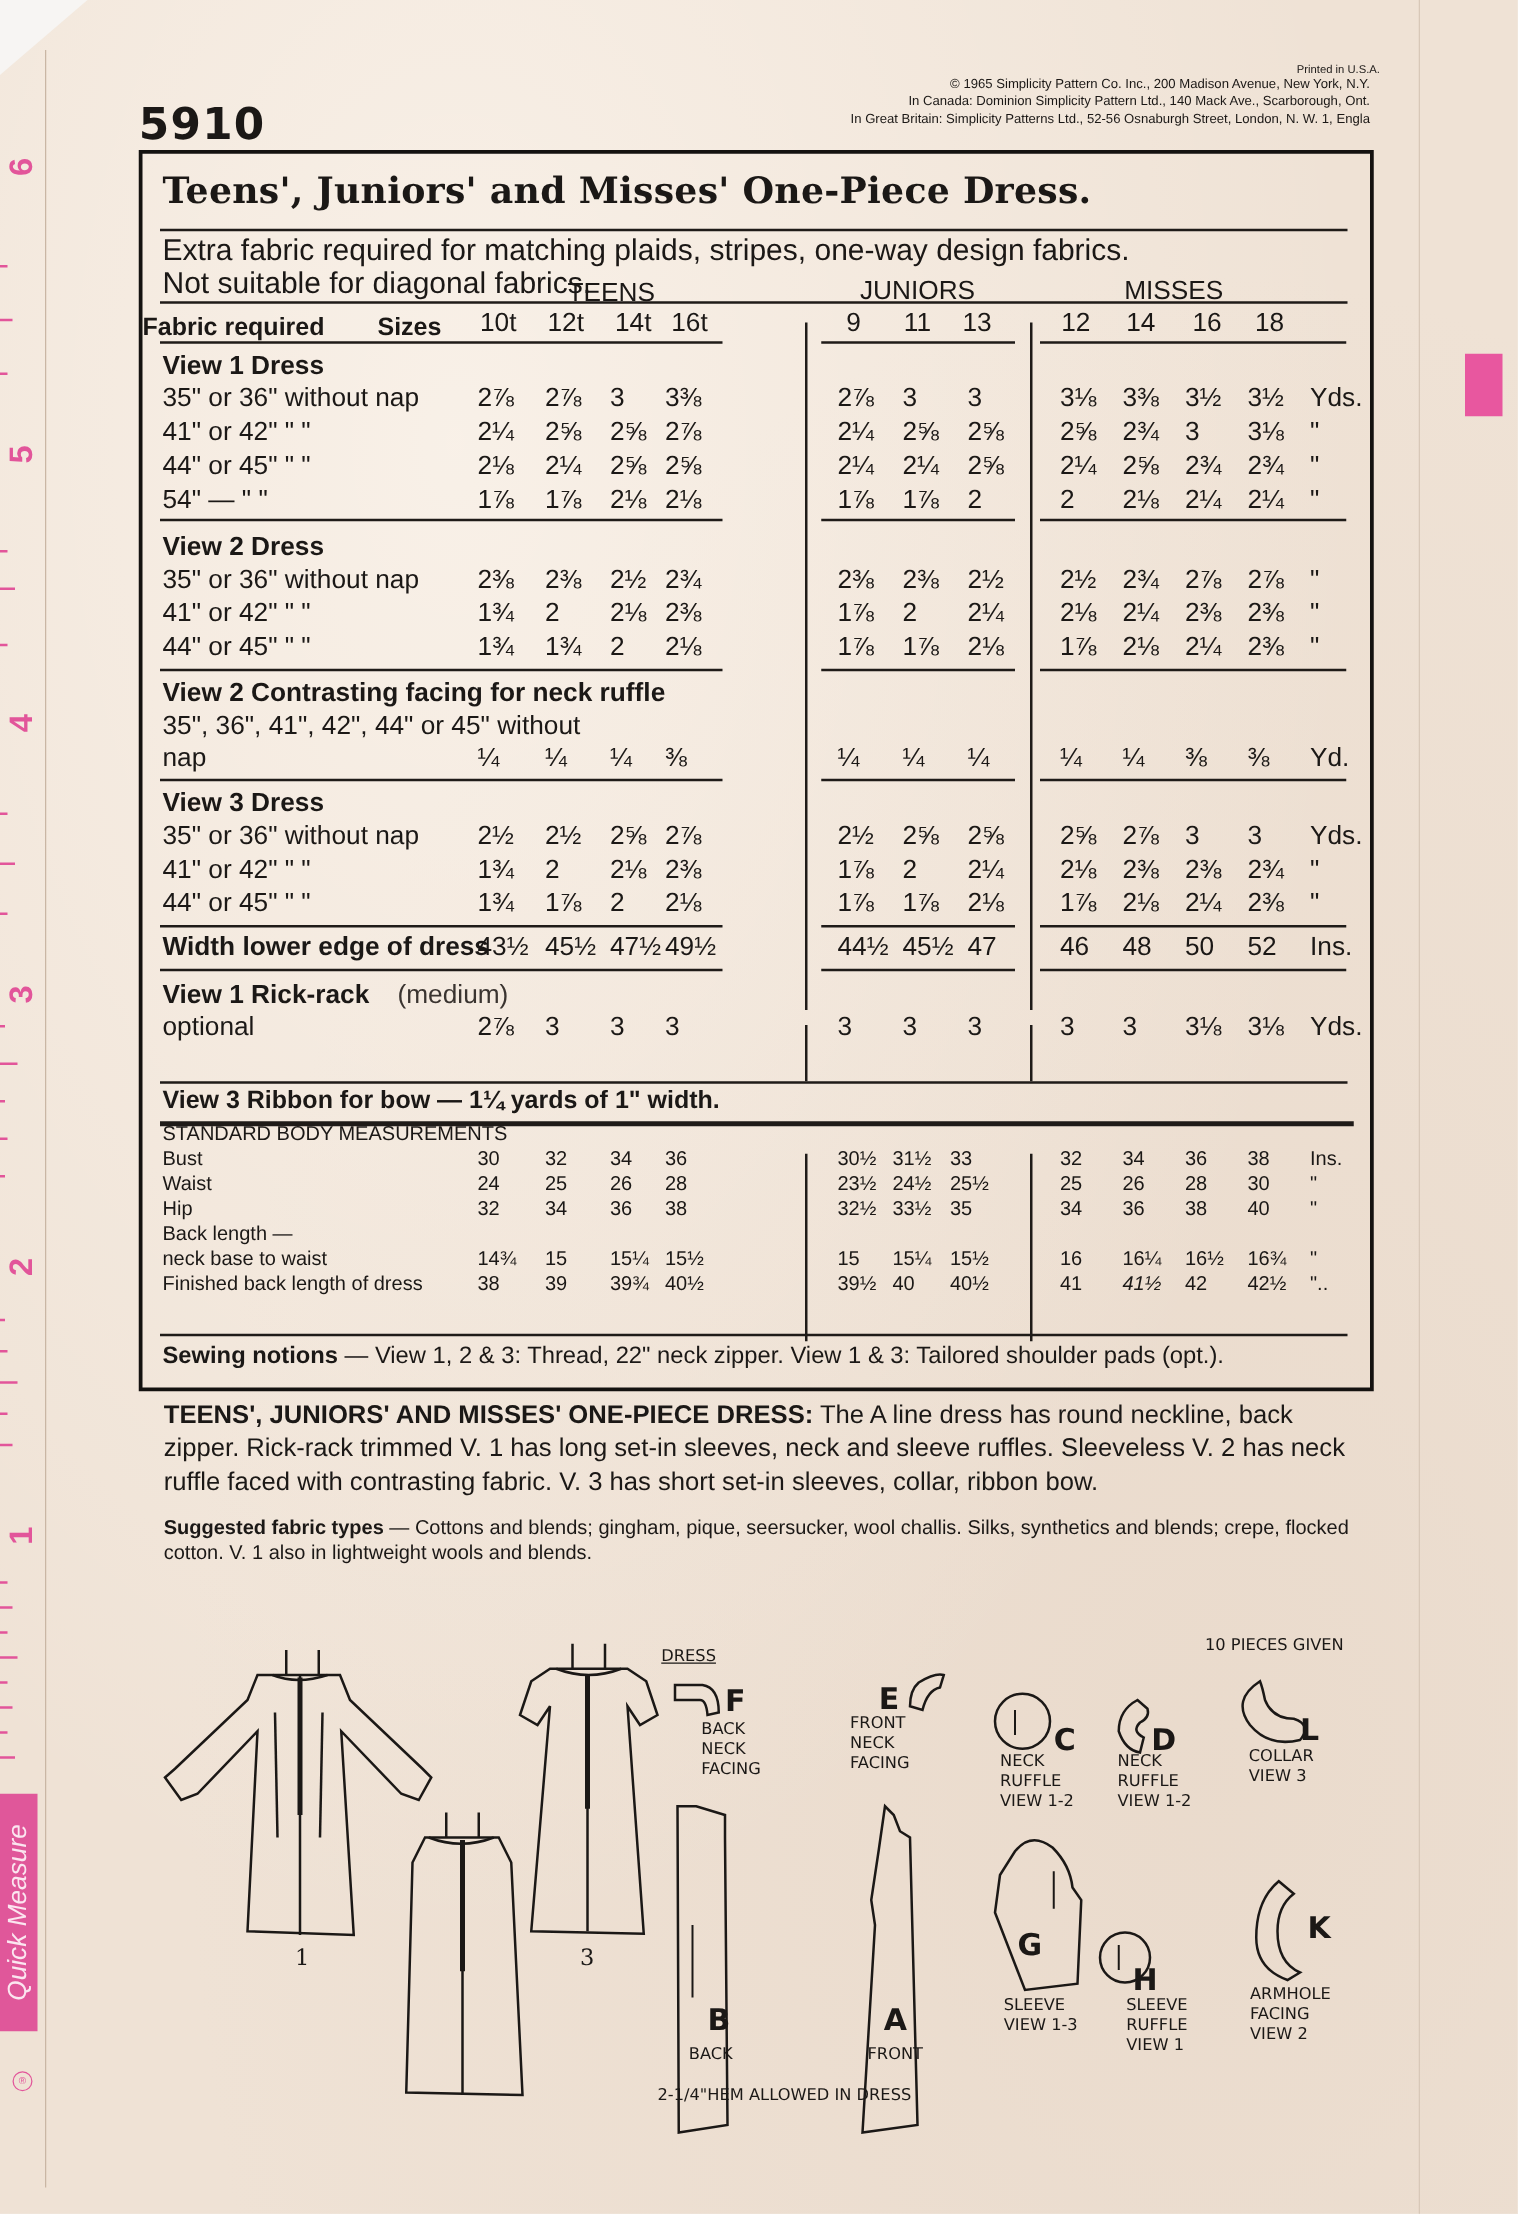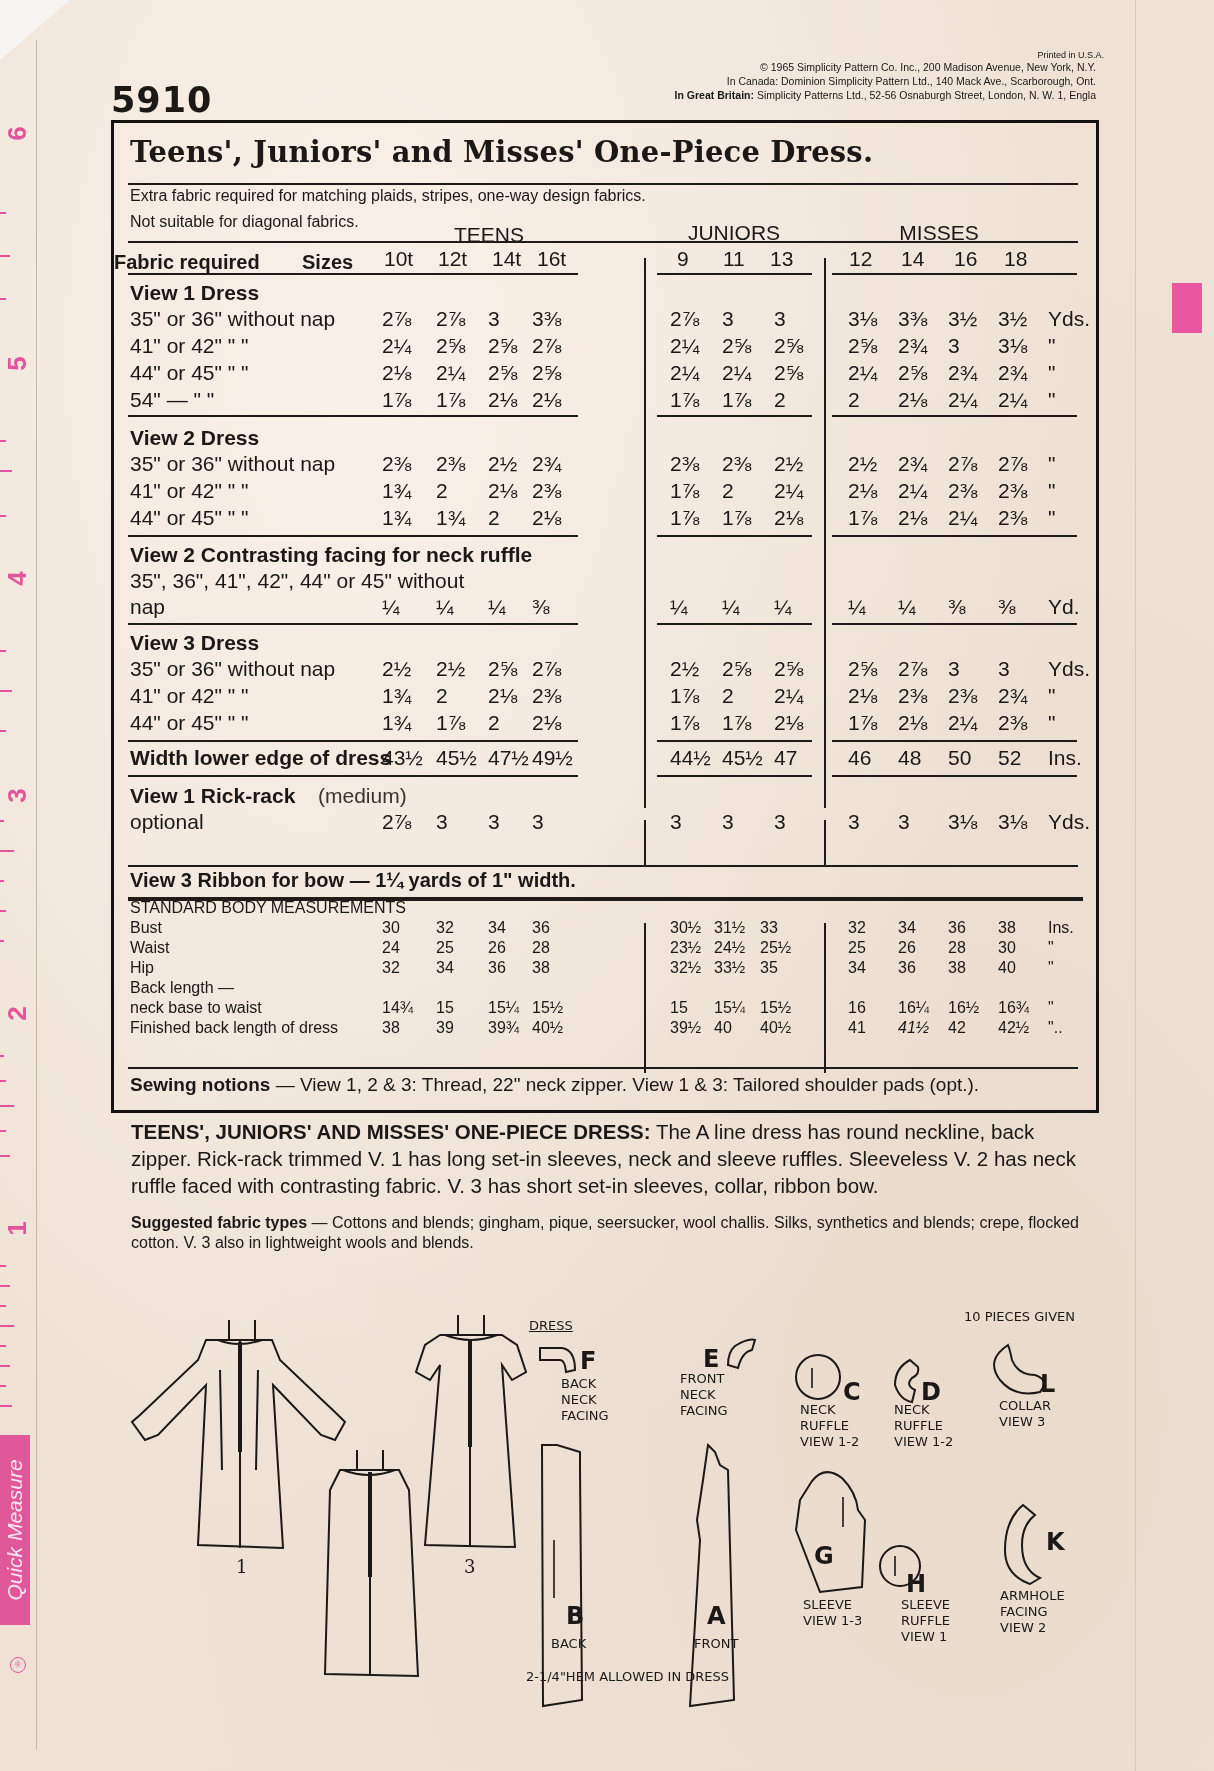--- a/index.html
+++ b/index.html
@@ -45,34 +45,34 @@
 
   .pattern-no {
     position: absolute; left: 111px; top: 80px; font-size: 35px; font-weight: bold;
     font-family: "DejaVu Sans", sans-serif; letter-spacing: 1px;
   }
   .copyright {
     position: absolute; right: 118px; top: 60px; text-align: right; font-size: 10.5px; line-height: 14px;
     font-family: "Liberation Sans", sans-serif; white-space: nowrap;
   }
   .copyright .printed { position:absolute; right: -8px; top: -12px; font-size: 9px; }
-  .copyright b { font-weight: bold; }
+  .copyright b { font-weight: normal; }
 
   .box {
     position: absolute; left: 111px; top: 120px; width: 988px; height: 993px;
     border: 3px solid #141210; box-sizing: border-box;
   }
   .title {
     position: absolute; left: 16px; top: 12px; font-family: "DejaVu Serif", serif;
     font-size: 29px; font-weight: bold; letter-spacing: 0.2px;
   }
   .hr { position: absolute; height: 2px; background: #1f1b18; }
   .hr.thick { height: 4px; }
   .vr { position: absolute; width: 2px; background: #1f1b18; }
-  .note { position: absolute; left: 16px; font-size: 16px; }
+  .note { position: absolute; left: 16px; font-size: 24px; }
   .cell { position: absolute; font-size: 21px; white-space: nowrap; }
   .cell.b { font-weight: bold; }
   .sm { font-size: 19px; }
   .col-h { position: absolute; font-size: 21px; text-align: center; }
 
   .bm-cell { position: absolute; font-size: 16px; white-space: nowrap; }
 
   .desc { position: absolute; left: 131px; top: 1118px; width: 960px; font-size: 20.5px; line-height: 27px; }
   .desc b { font-weight: bold; }
   .fabric { position: absolute; left: 131px; top: 1213px; width: 960px; font-size: 16px; line-height: 20px; }
@@ -464,21 +464,21 @@
         <div class="bm-cell" style="left: 834px; top: 896px;">42</div>
         <div class="bm-cell" style="left: 884px; top: 896px;">42½</div>
         <div class="bm-cell" style="left: 934px; top: 896px;">"..</div>
       </div>
 
     <div class="hr" style="left:14px;width:950px;top:944px"></div>
     <div class="cell sm" style="left:16px;top:951px"><b>Sewing notions</b><span> — View 1, 2 &amp; 3: Thread, 22" neck zipper. View 1 &amp; 3: Tailored shoulder pads (opt.).</span></div>
   </div>
 
   <div class="desc"><b>TEENS', JUNIORS' AND MISSES' ONE-PIECE DRESS:</b><span> The A line dress has round neckline, back zipper. Rick-rack trimmed V. 1 has long set-in sleeves, neck and sleeve ruffles. Sleeveless V. 2 has neck ruffle faced with contrasting fabric. V. 3 has short set-in sleeves, collar, ribbon bow.</span></div>
-  <div class="fabric"><b>Suggested fabric types</b><span> — Cottons and blends; gingham, pique, seersucker, wool challis. Silks, synthetics and blends; crepe, flocked cotton. V. 3 also in lightweight wools and blends.</span></div>
+  <div class="fabric"><b>Suggested fabric types</b><span> — Cottons and blends; gingham, pique, seersucker, wool challis. Silks, synthetics and blends; crepe, flocked cotton. V. 1 also in lightweight wools and blends.</span></div>
 
   <div>
     <svg width="1214" height="1771" style="left:0;top:0">
       <g fill="none" stroke="#1b1816" stroke-width="2">
 
         <path d="M206 1340 L198 1360 L140 1415 L132 1422 L145 1440 L158 1435 L206 1385 L198 1545 L283 1548 L273 1385 L321 1435 L335 1440 L345 1422 L338 1415 L280 1360 L272 1340 Z"></path>
         <path d="M218 1340 q20 8 44 0"></path>
         <path d="M229 1320 l0 20 M255 1320 l0 20"></path>
         <line x1="240" y1="1340" x2="240" y2="1548"></line>
         <line x1="220" y1="1370" x2="222" y2="1470"></line>

